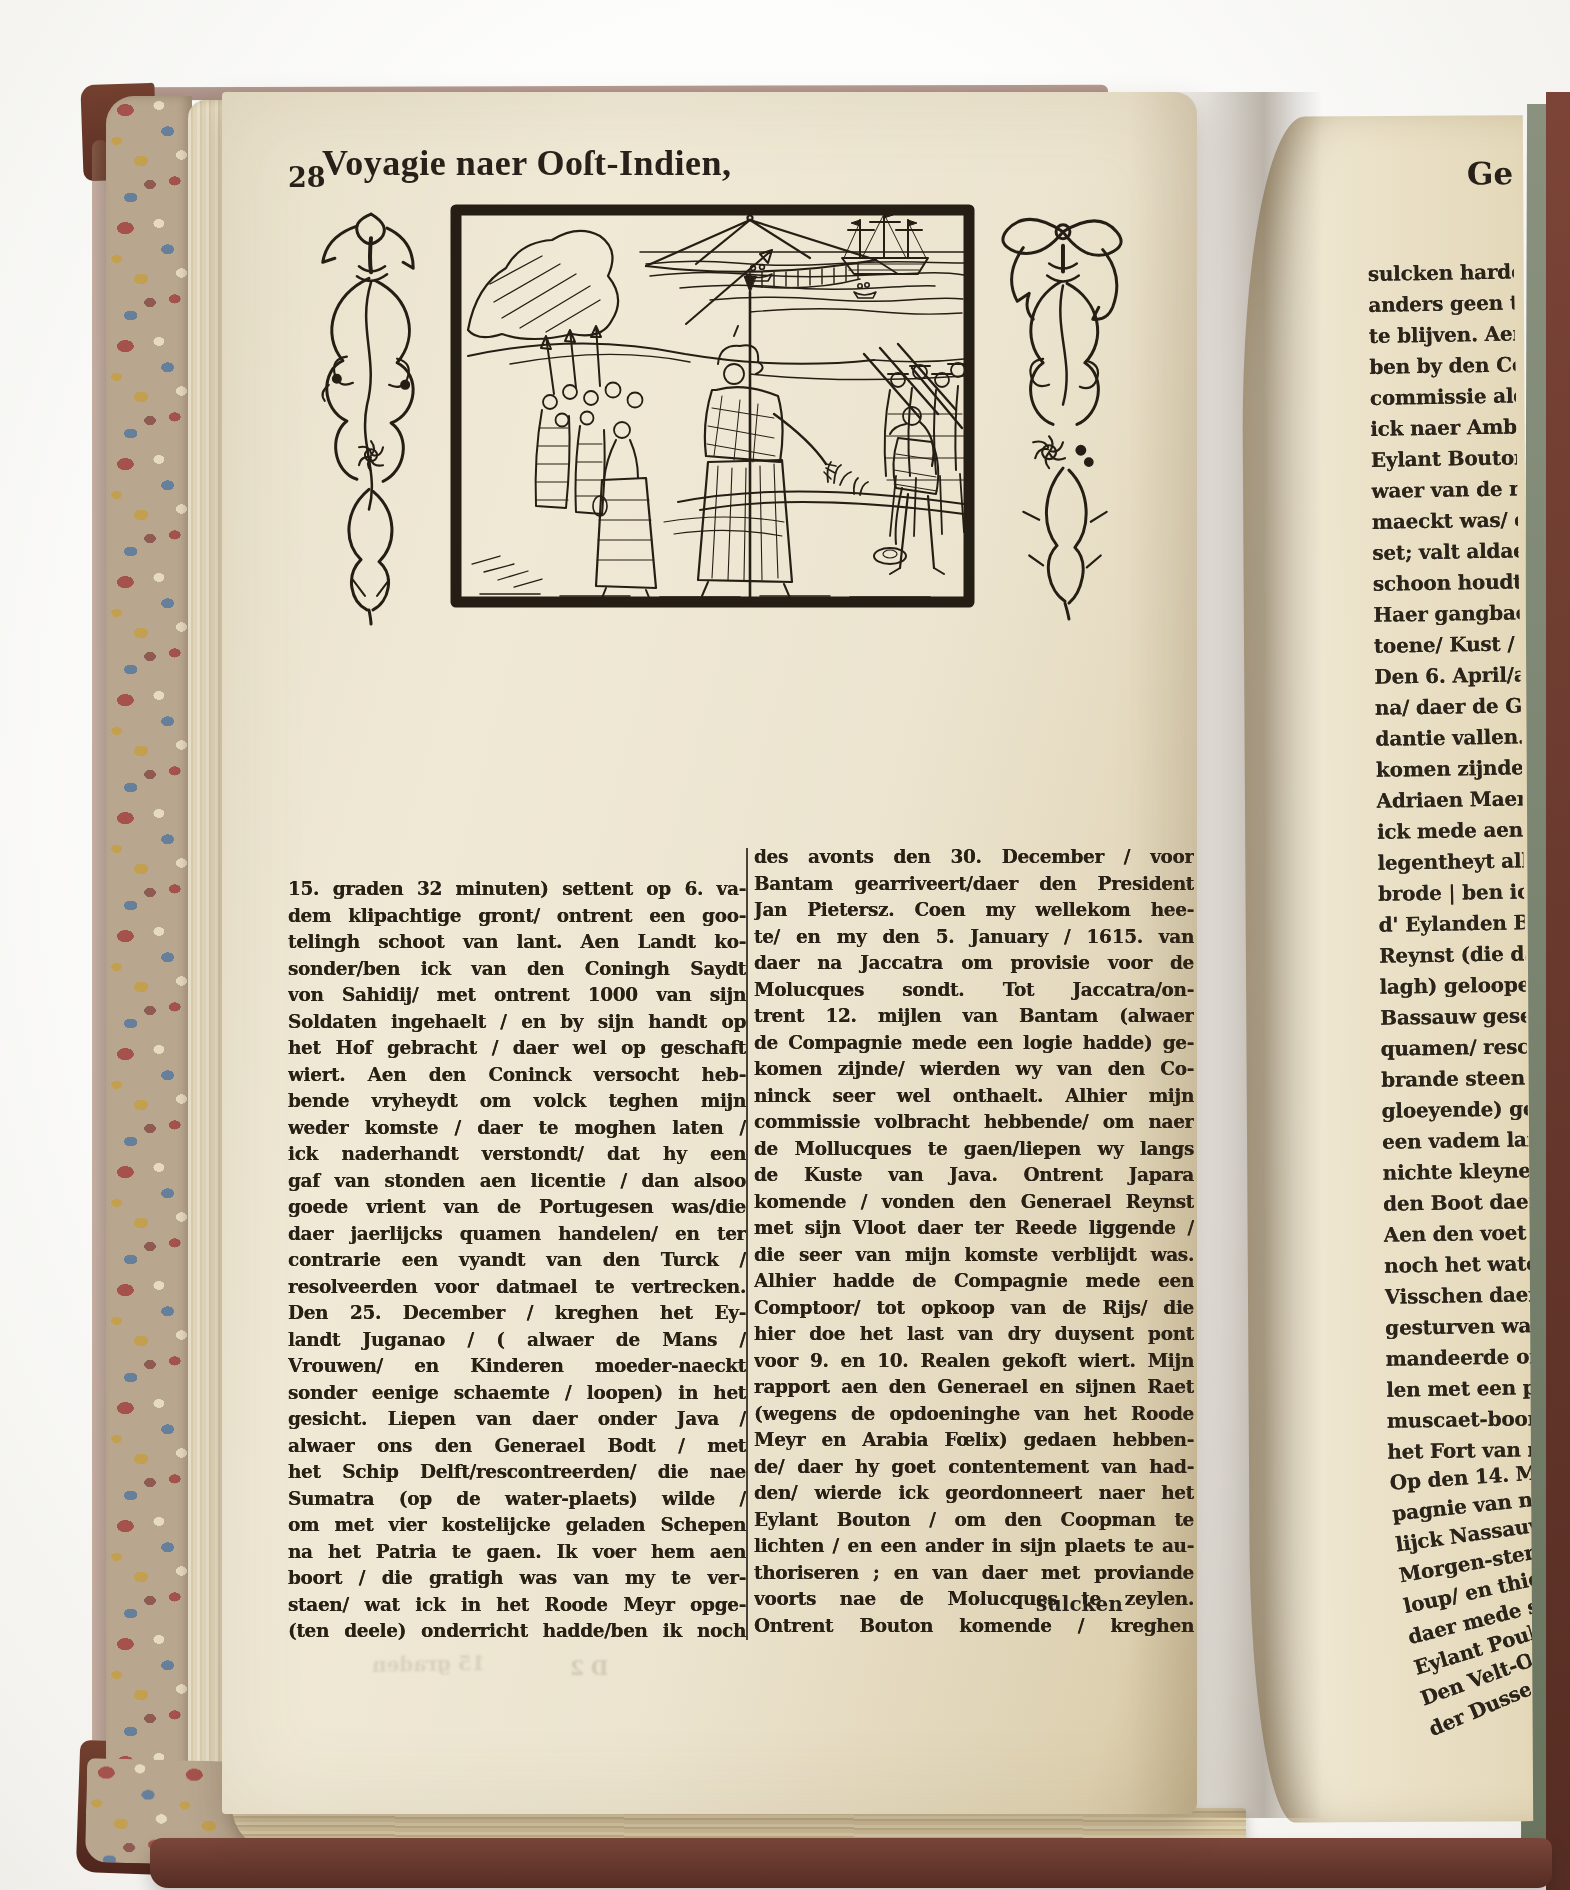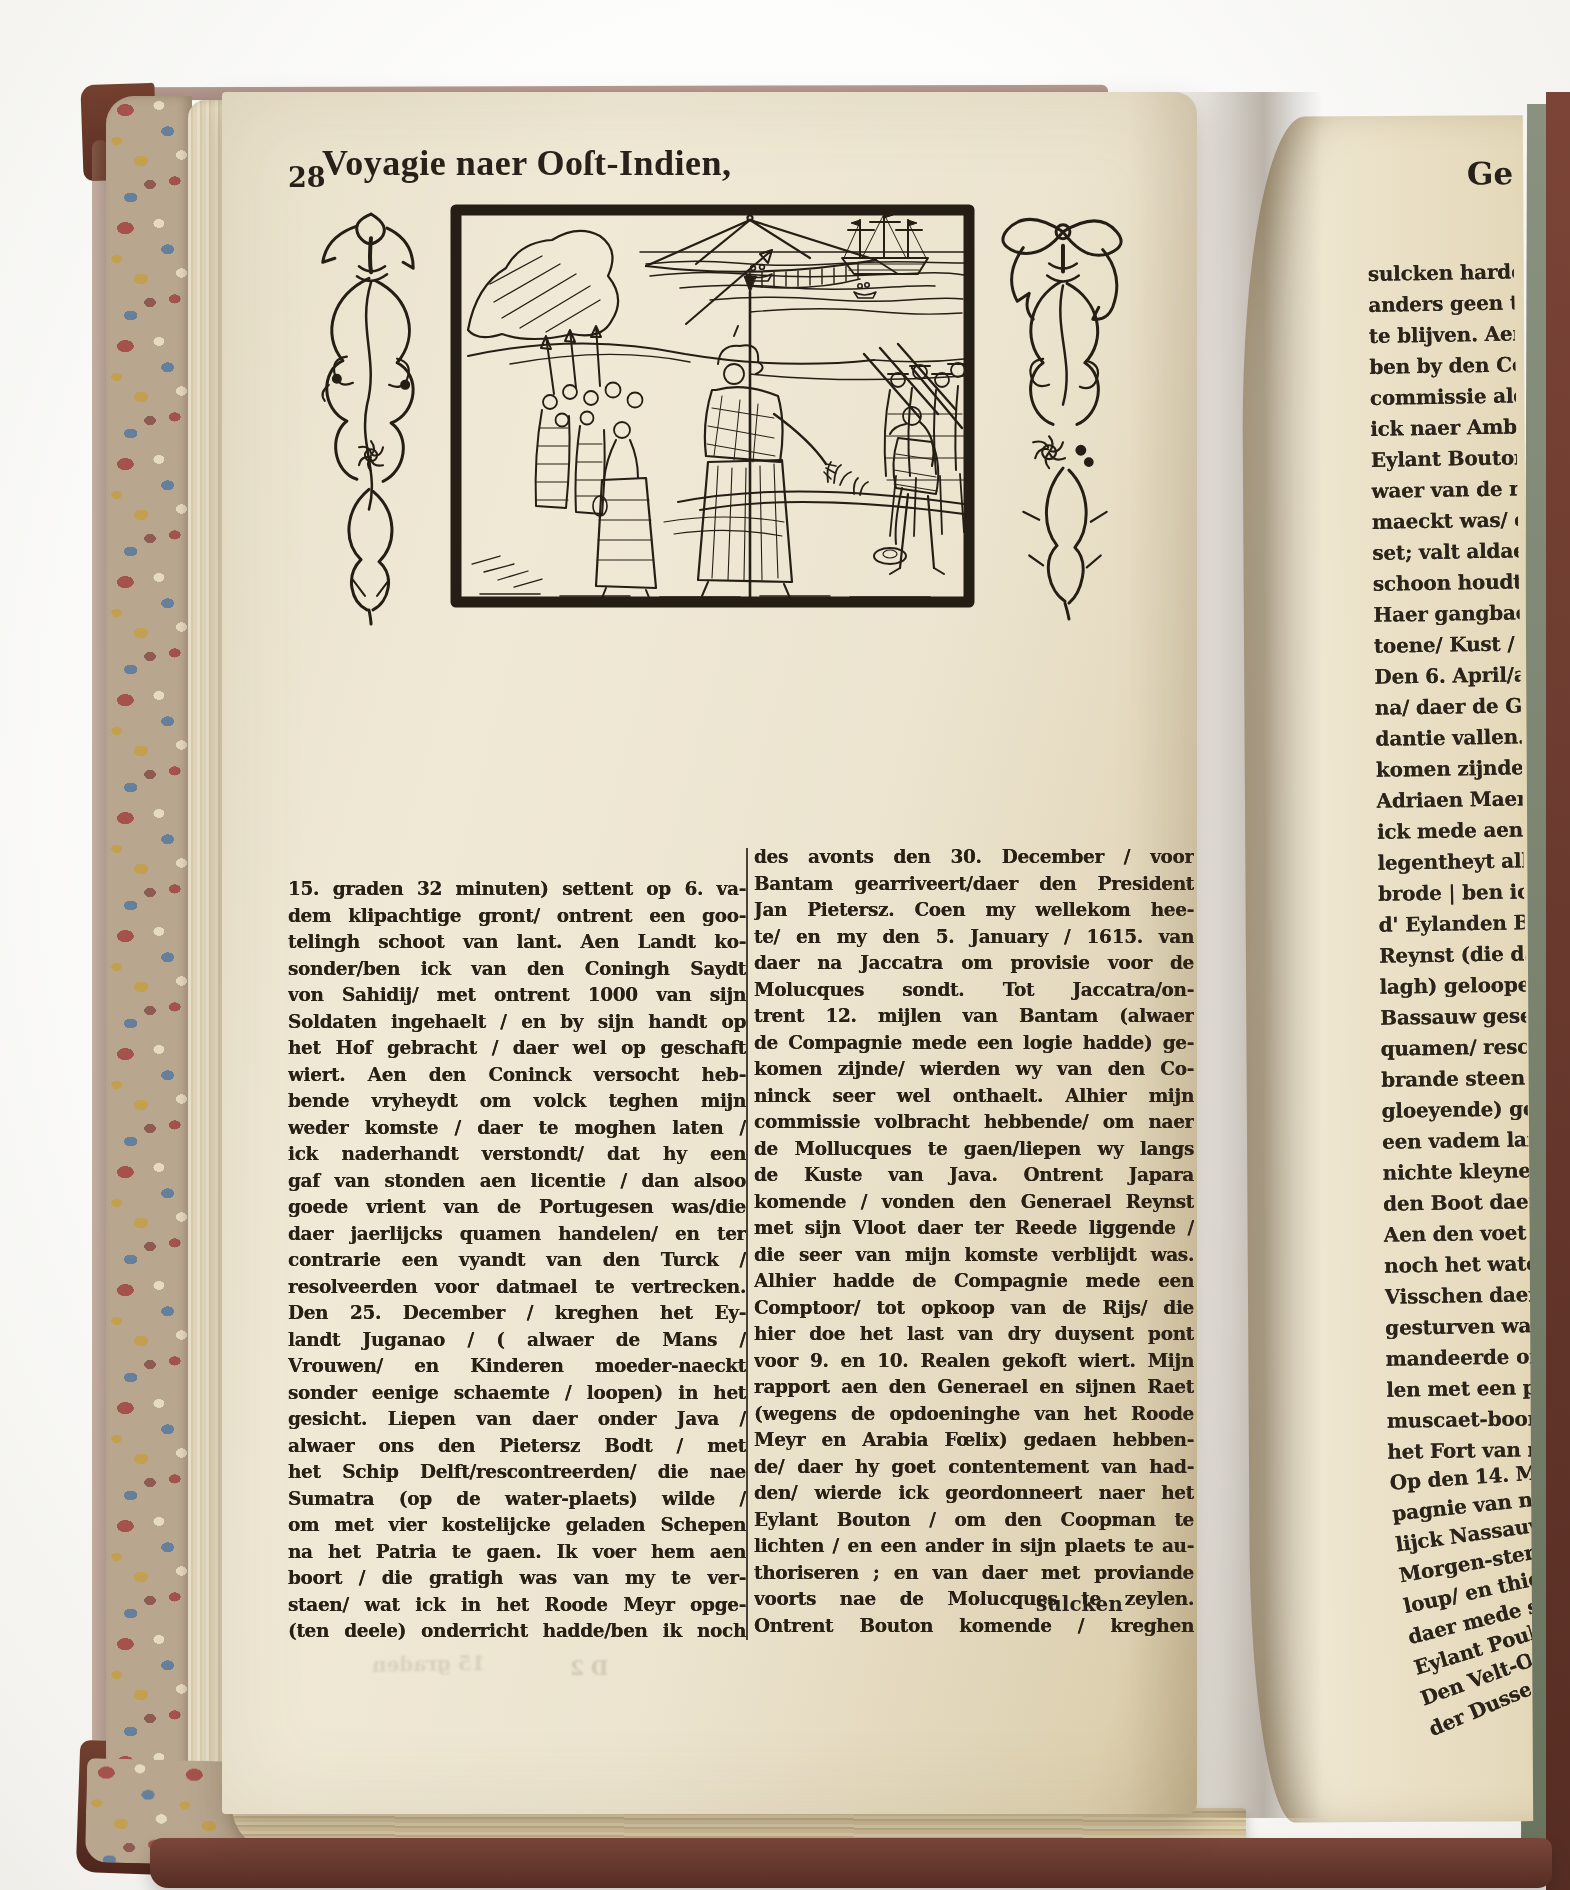--- a/index.html
+++ b/index.html
@@ -372,21 +372,21 @@
         <span class="line">gaf van stonden aen licentie / dan alsoo</span>
         <span class="line">goede vrient van de Portugesen was/die</span>
         <span class="line">daer jaerlijcks quamen handelen/ en ter</span>
         <span class="line">contrarie een vyandt van den Turck /</span>
         <span class="line">resolveerden voor datmael te vertrecken.</span>
         <span class="line">Den 25. December / kreghen het Ey-</span>
         <span class="line">landt Juganao / ( alwaer de Mans /</span>
         <span class="line">Vrouwen/ en Kinderen moeder-naeckt</span>
         <span class="line">sonder eenige schaemte / loopen) in het</span>
         <span class="line">gesicht.  Liepen van daer onder Java /</span>
-        <span class="line">alwaer ons den Pietersz Bodt / met</span>
+        <span class="line">alwaer ons den Generael Bodt / met</span>
         <span class="line">het Schip Delft/rescontreerden/ die nae</span>
         <span class="line">Sumatra (op de water-plaets) wilde /</span>
         <span class="line">om met vier kostelijcke geladen Schepen</span>
         <span class="line">na het Patria te gaen.  Ik voer hem aen</span>
         <span class="line">boort /  die gratigh was van my te ver-</span>
         <span class="line">staen/ wat ick in het Roode Meyr opge-</span>
         <span class="line">(ten deele) onderricht hadde/ben ik noch</span>
       </div>
     <div class="col-rule"></div>
     <div class="text-block-col col-right">

